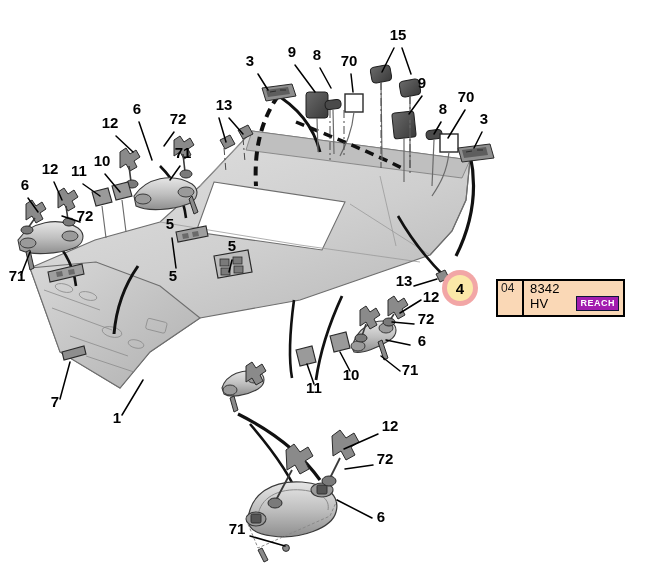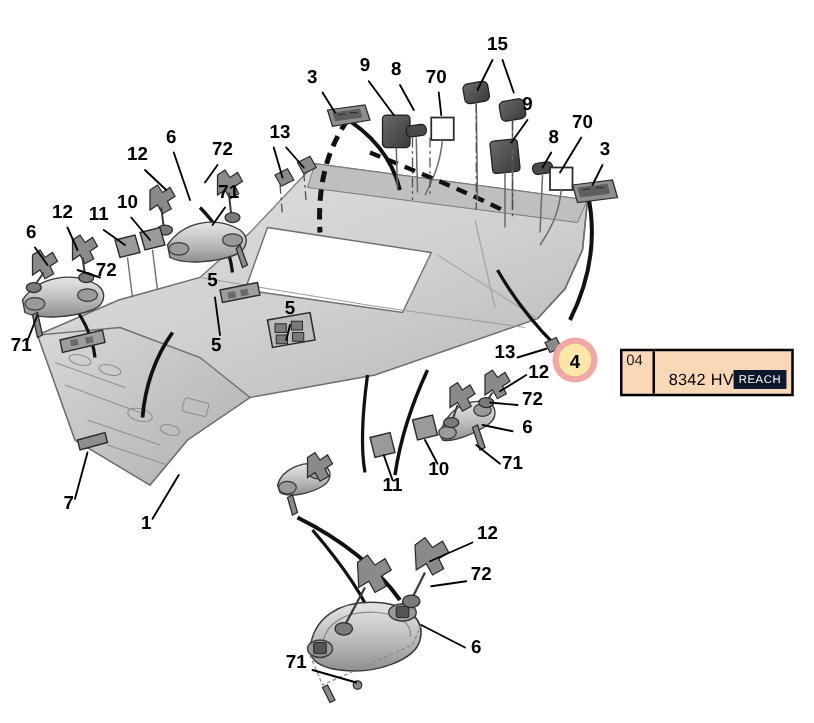--- a/index.html
+++ b/index.html
@@ -21,21 +21,21 @@
   .cal{
     font-family:"Liberation Sans", sans-serif;
     font-weight:bold;
     font-size:15px;
     fill:#000000;
   }
   
   #legend{
     position:absolute;
     left:496px;top:279px;
-    width:139px;height:38px;
+    width:129px;height:38px;
     border:2px solid #000000;
     background:#fad8b6;
     box-sizing:border-box;
     display:flex;
     align-items:stretch;
   }
   #legend-index{
     width:26px;
     border-right:2px solid #000000;
     box-sizing:border-box;
@@ -54,24 +54,24 @@
     padding:0 4px 4px 6px;
     box-sizing:border-box;
   }
   #legend-partno{
     font-size:13px;
     color:#000000;
     font-family:"Liberation Sans", sans-serif;
     letter-spacing:0.2px;
   }
   #reach-badge{
-    background:#0f172a;
+    background:#a21caf;
     color:#ffffff;
     font-size:9px;
-    font-weight:normal;
+    font-weight:bold;
     letter-spacing:0.5px;
     padding:2px 3px 2px 3px;
     line-height:9px;
     font-family:"Liberation Sans", sans-serif;
     border:1px solid #0d1636;
   }
 </style>
 </head>
 <body>
 

